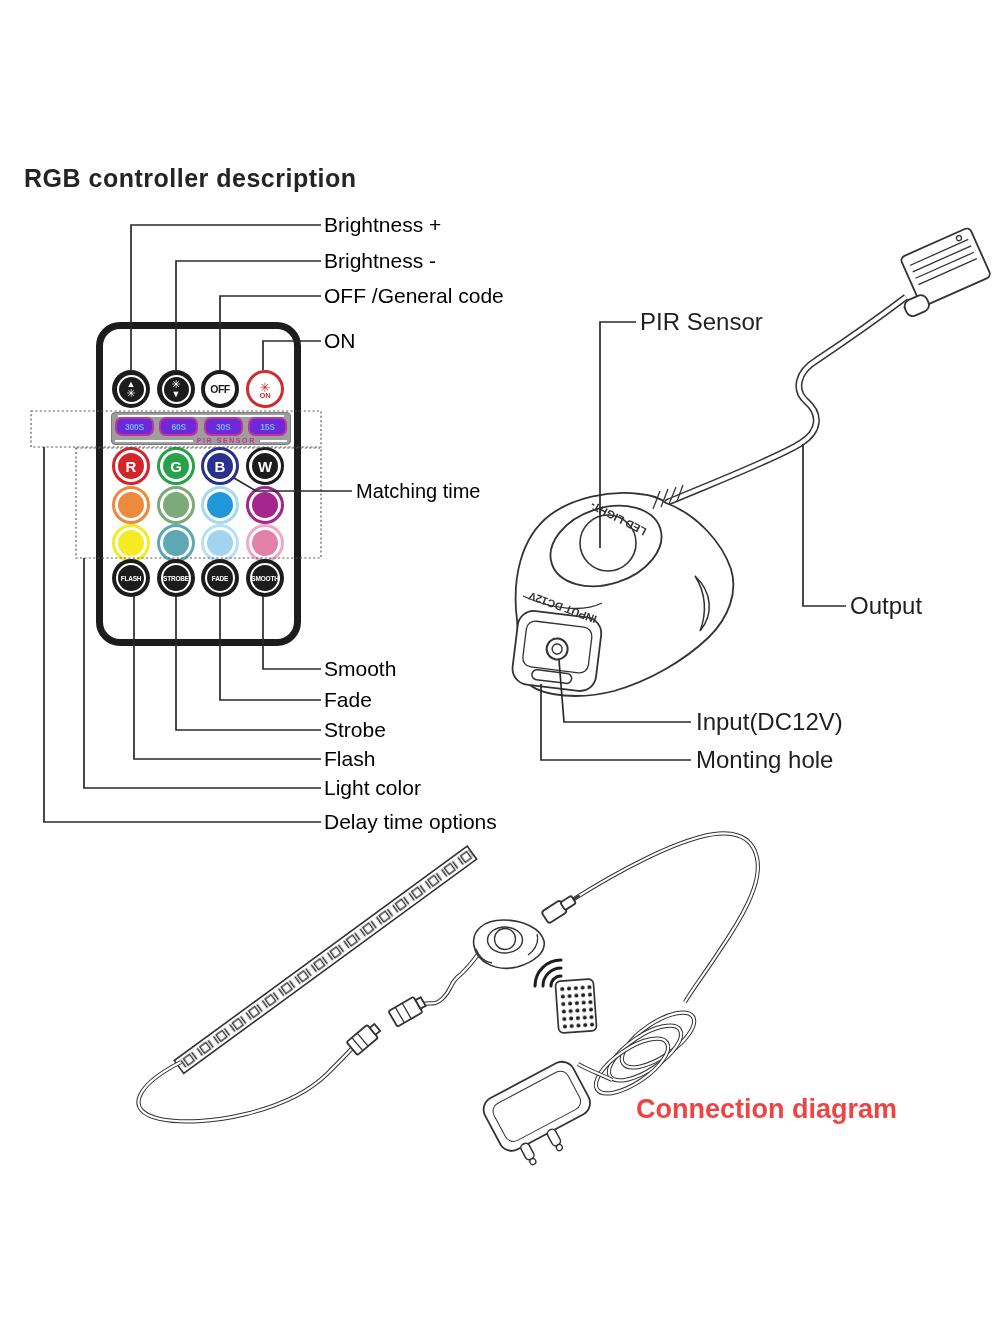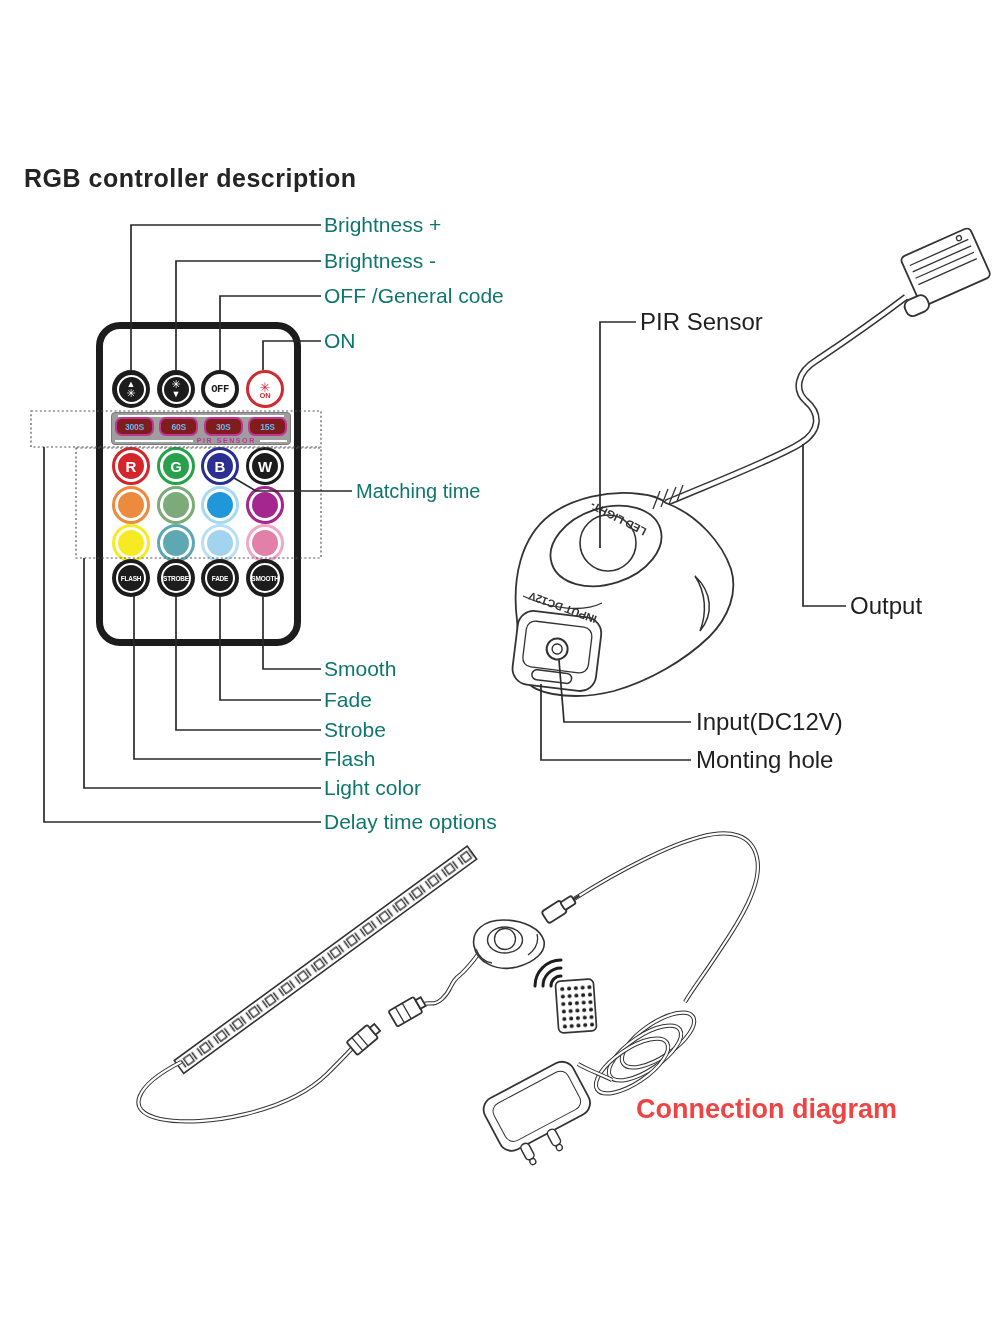--- a/index.html
+++ b/index.html
@@ -1,43 +1,43 @@
 <!DOCTYPE html>
 <html><head>
 <meta charset="utf-8">
 <style>
   html,body{margin:0;padding:0;background:#fff;}
   body{font-family:"Liberation Sans",sans-serif;color:#1f1f1f;}
   .page{position:relative;width:1000px;height:1320px;background:#fff;overflow:hidden;margin-left:8px;}
   .title{position:absolute;left:16px;top:164px;font-size:25px;font-weight:bold;letter-spacing:.5px;color:#242424;white-space:nowrap;}
   .caption{position:absolute;left:628px;top:1094px;font-size:27px;font-weight:bold;color:#ef4444;white-space:nowrap;}
-  .callout{position:absolute;font-size:21px;line-height:21px;color:#0f766e;white-space:nowrap;}
+  .callout{position:absolute;font-size:21px;line-height:21px;color:#000000;white-space:nowrap;}
   .callout.sm{font-size:20px;line-height:20px;}
   .dlabel{position:absolute;font-size:24px;line-height:24px;color:#1f1f1f;white-space:nowrap;}
 
   
   .remote{position:absolute;left:88px;top:322px;width:205px;height:324px;background:#fff;
           border:7px solid #1c1c1c;border-radius:24px;box-sizing:border-box;z-index:1;}
   .remote *{box-sizing:border-box;}
   .tbtn{position:absolute;width:38px;height:38px;border-radius:50%;display:flex;align-items:center;justify-content:center;}
   .tbtn.dark{background:#1c1c1c;}
   .tbtn-in{width:29px;height:29px;border-radius:50%;background:#1c1c1c;border:2.5px solid #fff;
            display:flex;flex-direction:column;align-items:center;justify-content:center;color:#fff;line-height:1;}
   .tbtn-in .arr{font-size:9px;} .tbtn-in .st{font-size:11px;margin-top:-1px;}
   .tbtn.off{background:#fff;border:4.5px solid #1c1c1c;}
-  .tbtn.off .offtxt{font-size:10.5px;font-weight:800;color:#1c1c1c;letter-spacing:-.5px;font-family:Liberation Mono, monospace;}
+  .tbtn.off .offtxt{font-size:10.5px;font-weight:800;color:#1c1c1c;letter-spacing:-.5px;}
   .tbtn.on{background:#fff;border:3px solid #cf2b31;}
   .tbtn.on .onin{display:flex;flex-direction:column;align-items:center;line-height:1;margin-top:2px;}
   .tbtn.on .st{font-size:13px;color:#cf2b31;} .tbtn.on .onlab{font-size:7.5px;font-weight:800;color:#cf2b31;margin-top:-2px;}
 
   .tstrip{position:absolute;left:8px;top:83px;width:180px;height:33px;background:#9e9e9e;border-radius:4px;
           border:1px solid #7a7a7a;padding:2px 3px 0 3px;}
   .tstrip-hl{position:absolute;left:6px;right:6px;top:2px;height:1.5px;background:#fff;}
   .pills{display:flex;justify-content:space-between;margin-top:2px;}
-  .pill{width:39px;height:19px;border-radius:7px;border:2.5px solid #c23597;background:#7f1d1d;
+  .pill{width:39px;height:19px;border-radius:7px;border:2.5px solid #c23597;background:#6d28d9;
         display:flex;align-items:center;justify-content:center;}
   .pill span{font-size:8.5px;font-weight:800;color:#6db3f5;letter-spacing:-.2px;}
   .pir-row{display:flex;align-items:center;margin-top:1px;}
   .pline{height:2px;background:#fff;border:none;display:block;}
   .pline.l{flex:2;margin-right:4px;} .pline.r{flex:.7;margin-left:4px;}
   .pir-row span{font-size:7px;font-weight:800;color:#c23597;letter-spacing:1.6px;white-space:nowrap;}
 
   .cbtn{position:absolute;width:38px;height:38px;border-radius:50%;background:#fff;border:3px solid #888;
         display:flex;align-items:center;justify-content:center;}
   .cbtn-in{width:26px;height:26px;border-radius:50%;display:flex;align-items:center;justify-content:center;}

